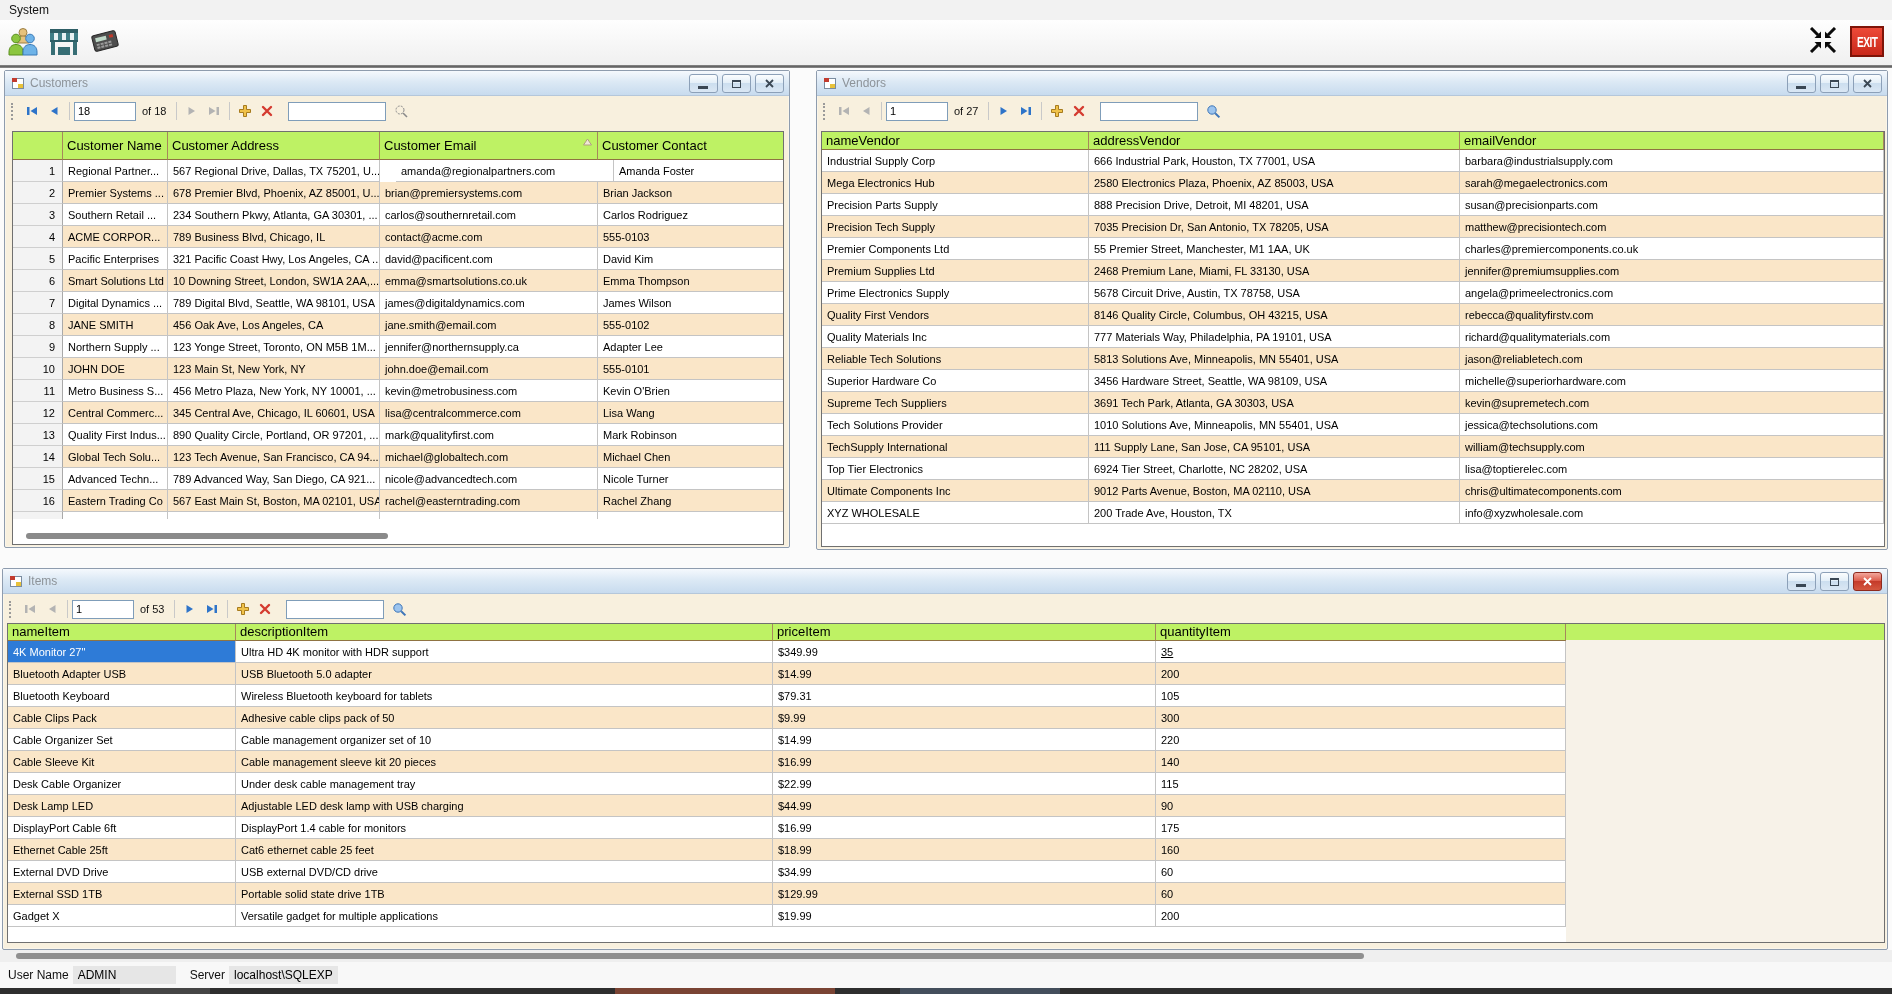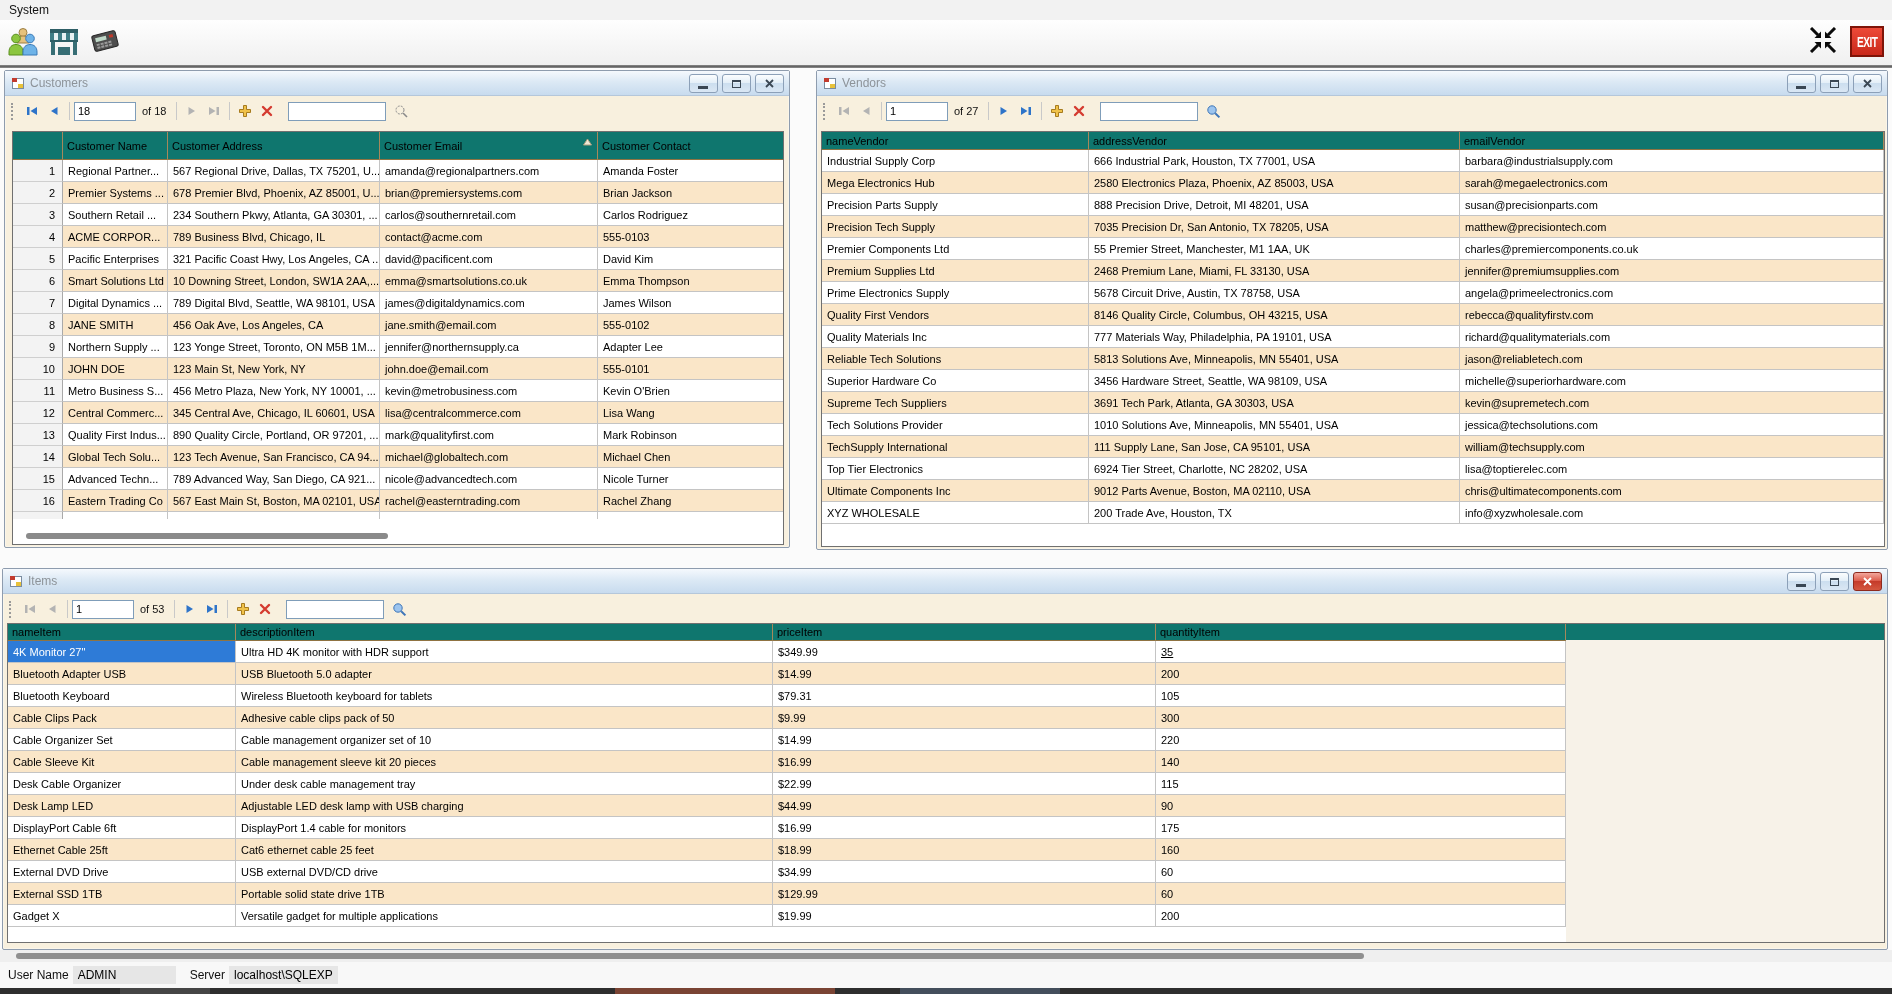--- a/index.html
+++ b/index.html
@@ -40,22 +40,22 @@
   .posbox,.searchbox{height:19px;border:1px solid #7F9DB9;background:#fff;font-family:"Liberation Sans",sans-serif;
             font-size:11px;padding:0 3px;box-sizing:border-box;}
   .posbox{width:62px;}
   .searchbox{width:98px;margin-left:10px;}
   .oflabel{font-size:11px;margin:0 6px;color:#111;}
   .magwrap{margin-left:8px;display:flex;align-items:center;}
   
   .grid-box{position:absolute;background:#fff;border:1px solid #707070;overflow:hidden;}
   .grid-clip{position:absolute;left:0;top:0;right:0;overflow:hidden;}
   .g-head{display:flex;}
-  .g-hcell{background:#0f766e;border-right:1px solid #A6885B;border-bottom:1px solid #8F7342;
-           box-sizing:border-box;flex:none;font-size:11px;color:#000;display:flex;align-items:center;
+  .g-hcell{background:#bef264;border-right:1px solid #A6885B;border-bottom:1px solid #8F7342;
+           box-sizing:border-box;flex:none;font-size:13px;color:#000;display:flex;align-items:center;
            padding:8px 4px;line-height:12px;position:relative;overflow:hidden;white-space:normal;}
   .g-hcell.fill{flex:1;border-right:none;}
   .sort-glyph{position:absolute;right:5px;top:4px;}
   .g-row{display:flex;}
   .g-cell{background:#fff;border-right:1px solid #C4C4C4;border-bottom:1px solid #C4C4C4;box-sizing:border-box;
           flex:none;font-size:11px;white-space:nowrap;overflow:hidden;padding-left:5px;display:flex;align-items:center;}
   .g-row.alt .g-cell{background:#FAE6C8;}
   .g-cell.rowhdr{background:#F3F3F3 !important;justify-content:flex-end;padding:0 7px 0 0;
                  border-right:1px solid #A9A9A9;border-bottom:1px solid #CFCFCF;}
   .g-cell.sel{background:#2E7BD7 !important;color:#fff;}
@@ -244,21 +244,21 @@
                 </svg></span>
             </div>
             <div class="g-hcell" style="width: 190px; height: 28px;">
               <span>Customer Contact</span>
             </div>
           </div>
           <div class="g-row">
             <div class="g-cell rowhdr" style="width: 50px; height: 22px;">1</div>
             <div class="g-cell" style="width: 105px; height: 22px;">Regional Partner...</div>
             <div class="g-cell" style="width: 212px; height: 22px;">567 Regional Drive, Dallas, TX 75201, U...</div>
-            <div class="g-cell" style="width: 218px; height: 22px;">amanda@regionalpartners.com</div>
+            <div class="g-cell" style="width: 218px; height: 22px; margin-left: 16px;">amanda@regionalpartners.com</div>
             <div class="g-cell" style="width: 190px; height: 22px;">Amanda Foster</div>
           </div>
           <div class="g-row alt">
             <div class="g-cell rowhdr" style="width: 50px; height: 22px;">2</div>
             <div class="g-cell" style="width: 105px; height: 22px;">Premier Systems ...</div>
             <div class="g-cell" style="width: 212px; height: 22px;">678 Premier Blvd, Phoenix, AZ 85001, U...</div>
             <div class="g-cell" style="width: 218px; height: 22px;">brian@premiersystems.com</div>
             <div class="g-cell" style="width: 190px; height: 22px;">Brian Jackson</div>
           </div>
           <div class="g-row">

